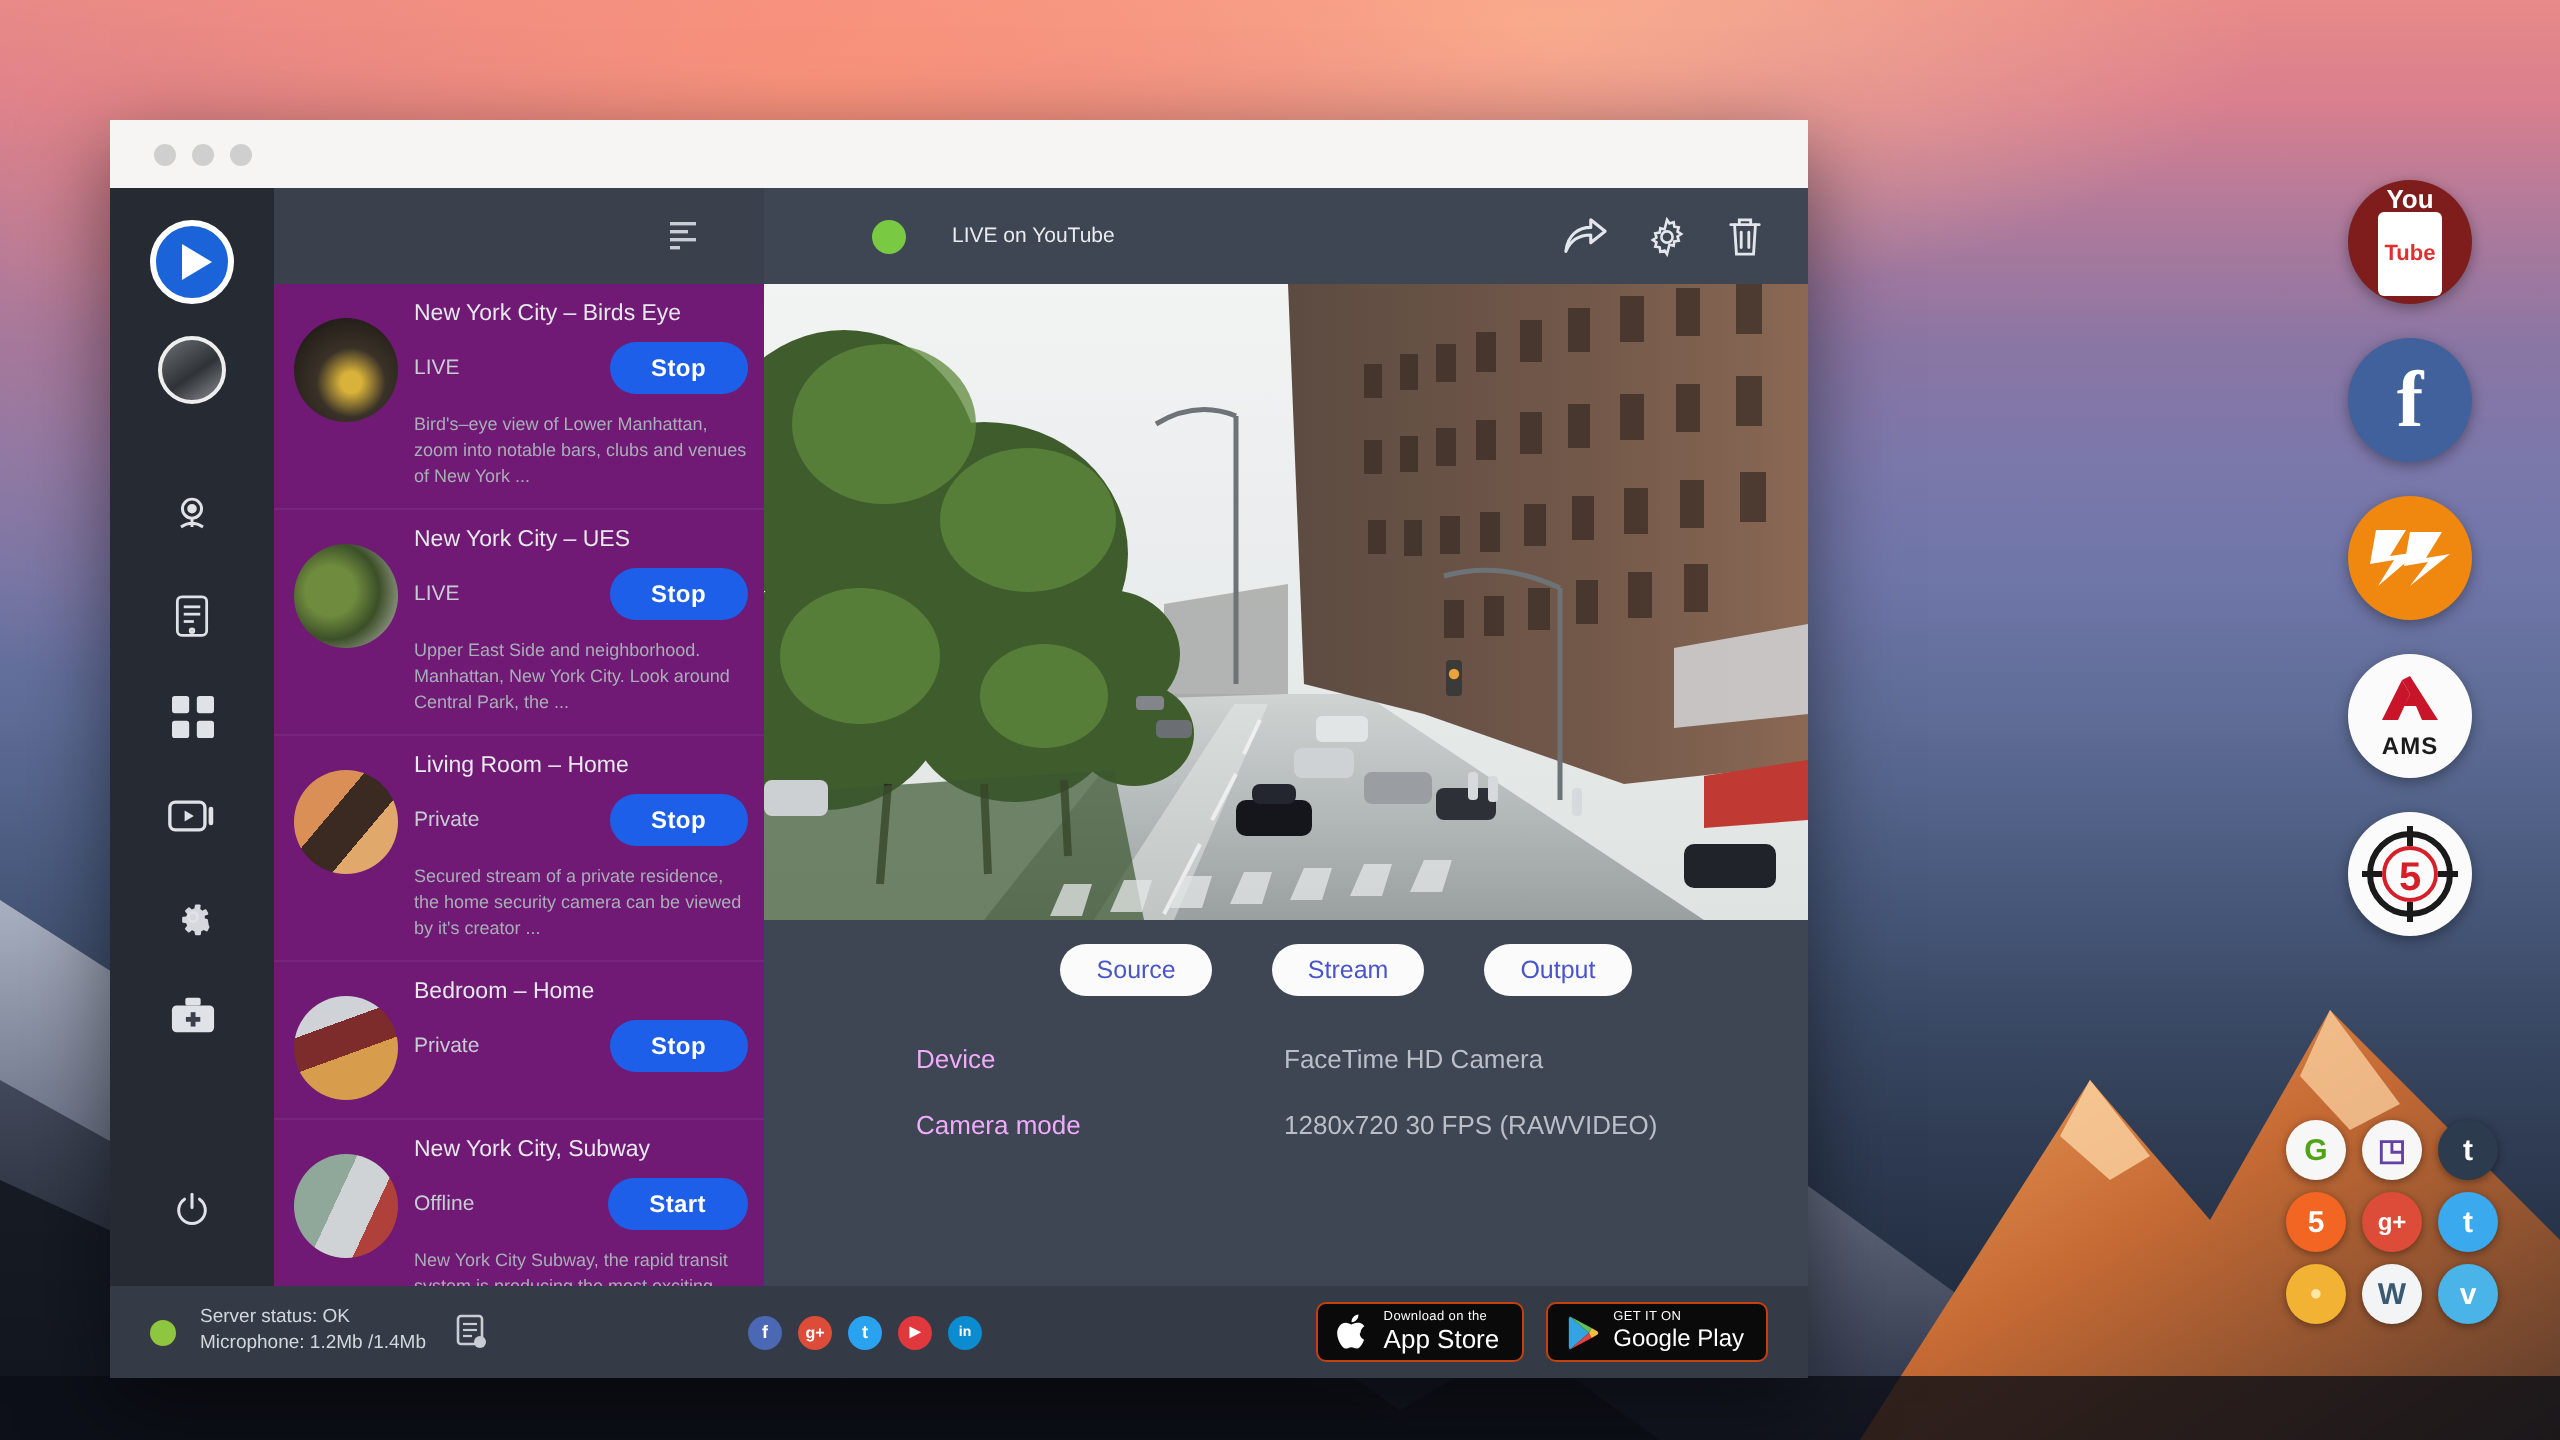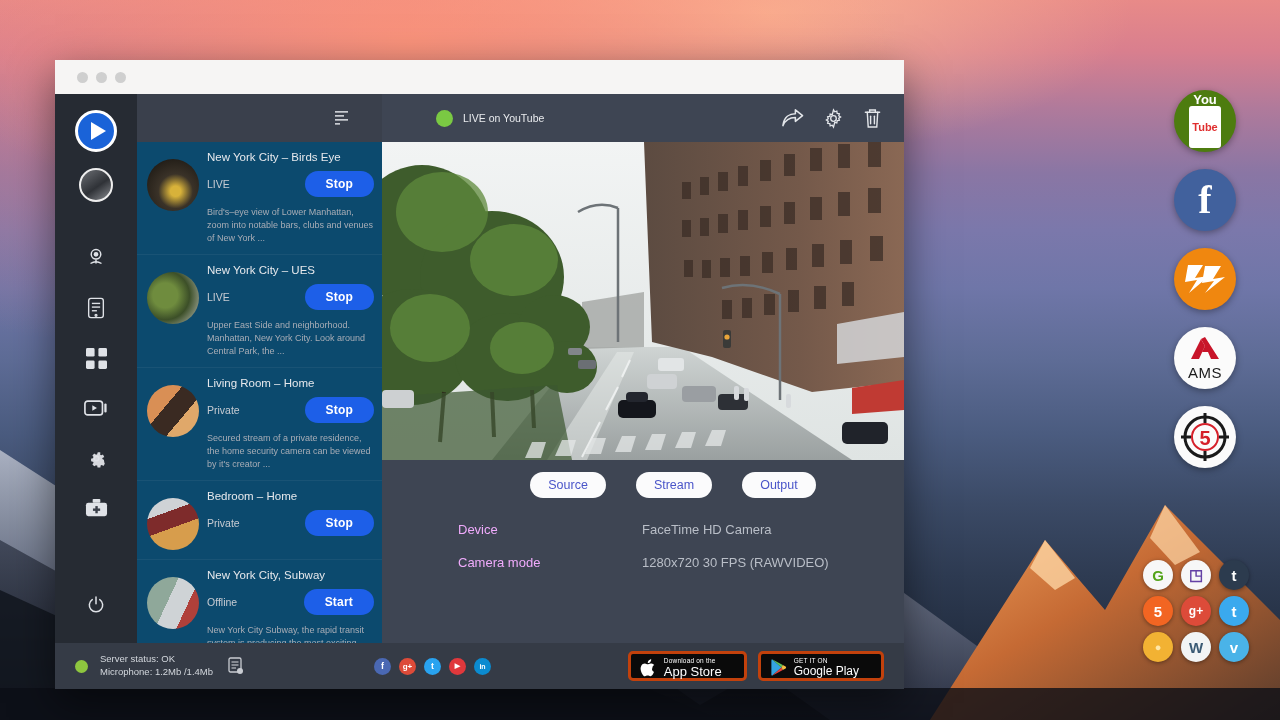--- a/index.html
+++ b/index.html
@@ -23,29 +23,29 @@
   .mtn svg { display: block; }
 
   
   .launcher { position: absolute; right: 42px; top: 90px; width: 64px; }
   .lbtn {
     width: 62px; height: 62px; border-radius: 50%;
     margin-bottom: 17px; display: flex; align-items: center; justify-content: center;
     box-shadow: 0 2px 7px rgba(0,0,0,.35);
     position: relative; overflow: hidden;
   }
-  .lbtn.youtube { background: #4d7c0f; }
+  .lbtn.youtube { background: #7f1d1d; }
   .lbtn.facebook { background: #41619d; }
   .lbtn.wowza   { background: #f0870f; }
   .lbtn.adobe   { background: #fbfbfb; }
   .lbtn.five    { background: #fbfbfb; }
   .yt-word { color:#fff; font-size:13px; font-weight:bold; line-height:.95; text-align:center;}
   .yt-tube { background:#fff; color:#e02f2f; border-radius:3px; padding:16px 3px; display:inline-block; font-size:11px;}
   .fb-f { color:#fff; font-size:40px; font-weight:bold; font-family:"Liberation Serif", serif; line-height:1; }
-  .adobe-lbl { color:#1b1b1b; font-size:15px; font-weight:normal; letter-spacing:.5px; }
+  .adobe-lbl { color:#1b1b1b; font-size:12px; font-weight:bold; letter-spacing:.5px; }
 
   .mini-grid {
     position: absolute; right: 28px; top: 560px;
     width: 112px; display: grid; grid-template-columns: repeat(3, 1fr);
     gap: 6px 2px;
   }
   .mbtn {
     width: 30px; height: 30px; border-radius: 50%;
     display: flex; align-items: center; justify-content: center;
     font-size: 15px; font-weight: bold; color: #fff;
@@ -84,21 +84,21 @@
     margin-bottom: 36px;
   }
   .railicon {
     width: 40px; height: 40px; margin-bottom: 10px; display: flex;
     align-items: center; justify-content: center; cursor: pointer;
   }
   .railicon svg { display:block; }
   .rail-spacer { flex: 1; }
 
   
-  .list-col { width: 245px; flex: 0 0 245px; background: #0c4a6e; display: flex; flex-direction: column; }
+  .list-col { width: 245px; flex: 0 0 245px; background: #701a75; display: flex; flex-direction: column; }
   .list-top { height: 48px; flex: 0 0 48px; background: #3a404c; display:flex; align-items:center; justify-content:flex-end; padding-right: 30px;}
   .cam {
     display: flex; padding: 9px 8px 9px 10px; gap: 8px;
     border-bottom: 1px solid rgba(255,255,255,.055);
   }
   .thumb {
     width: 52px; height: 52px; border-radius: 50%; flex: 0 0 52px; margin-top: 8px;
     background-size: cover; position: relative; overflow: hidden;
   }
   .t1 { background: radial-gradient(circle at 55% 62%, #d8b23a 0 12%, #3a3228 40%, #14110d 100%); }
@@ -116,21 +116,21 @@
     letter-spacing: .2px;
   }
   .cam-desc { color: #a8adb6; font-size: 9px; line-height: 1.45; }
 
   
   .main { flex: 1; display: flex; flex-direction: column; background: #3e4553; min-width: 0; }
   .topbar {
     height: 48px; flex: 0 0 48px; display: flex; align-items: center; padding: 0 22px;
     position: relative; background: #3e4553;
   }
-  .live-wrap { display: flex; align-items: center; gap: 10px; margin: 0 auto 0 32px; justify-content: flex-end; }
+  .live-wrap { display: flex; align-items: center; gap: 23px; margin: 0 auto 0 32px; justify-content: flex-end; }
   .live-dot { width: 17px; height: 17px; border-radius: 50%; background: #7ac943; }
   .live-text { color: #e9ebee; font-size: 10.5px; }
   .top-actions { margin-left: auto; display: flex; gap: 19px; align-items: center; }
   .top-actions svg { display: block; cursor: pointer; }
 
   .video {
     height: 318px; flex: 0 0 318px; margin: 0; position: relative; overflow: hidden;
     background: #9aa4ad;
   }
   .video svg { display: block; }
@@ -155,22 +155,22 @@
   .srv-text { color: #d3d7dd; font-size: 9.5px; line-height: 1.35; }
   .log-icon { margin-left: 3px; cursor: pointer; }
   .social { display: flex; gap: 8px; margin-left: 118px; }
   .sbtn {
     width: 17px; height: 17px; border-radius: 50%; display: flex;
     align-items: center; justify-content: center; color: #fff;
     font-size: 9px; font-weight: bold;
   }
   .stores { display: flex; gap: 11px; margin-left: auto; }
   .store {
-    background: #0a0a0a; border: 3px solid #c2410c; border-radius: 5px;
-    display: flex; align-items: flex-start; gap: 7px; padding: 4px 22px 4px 9px;
+    background: #0a0a0a; border: 1px solid #c2410c; border-radius: 5px;
+    display: flex; align-items: center; gap: 7px; padding: 4px 11px 4px 9px;
     cursor: pointer; height: 30px;
   }
   .store-txt { color: #fff; line-height: 1.05; }
   .store-sm { font-size: 6.5px; display:block; letter-spacing:.2px;}
   .store-lg { font-size: 13px; display:block; font-weight: 500; }
   .store-lg.small { font-size: 12px; }
 </style>
 </head>
 <body>
 

